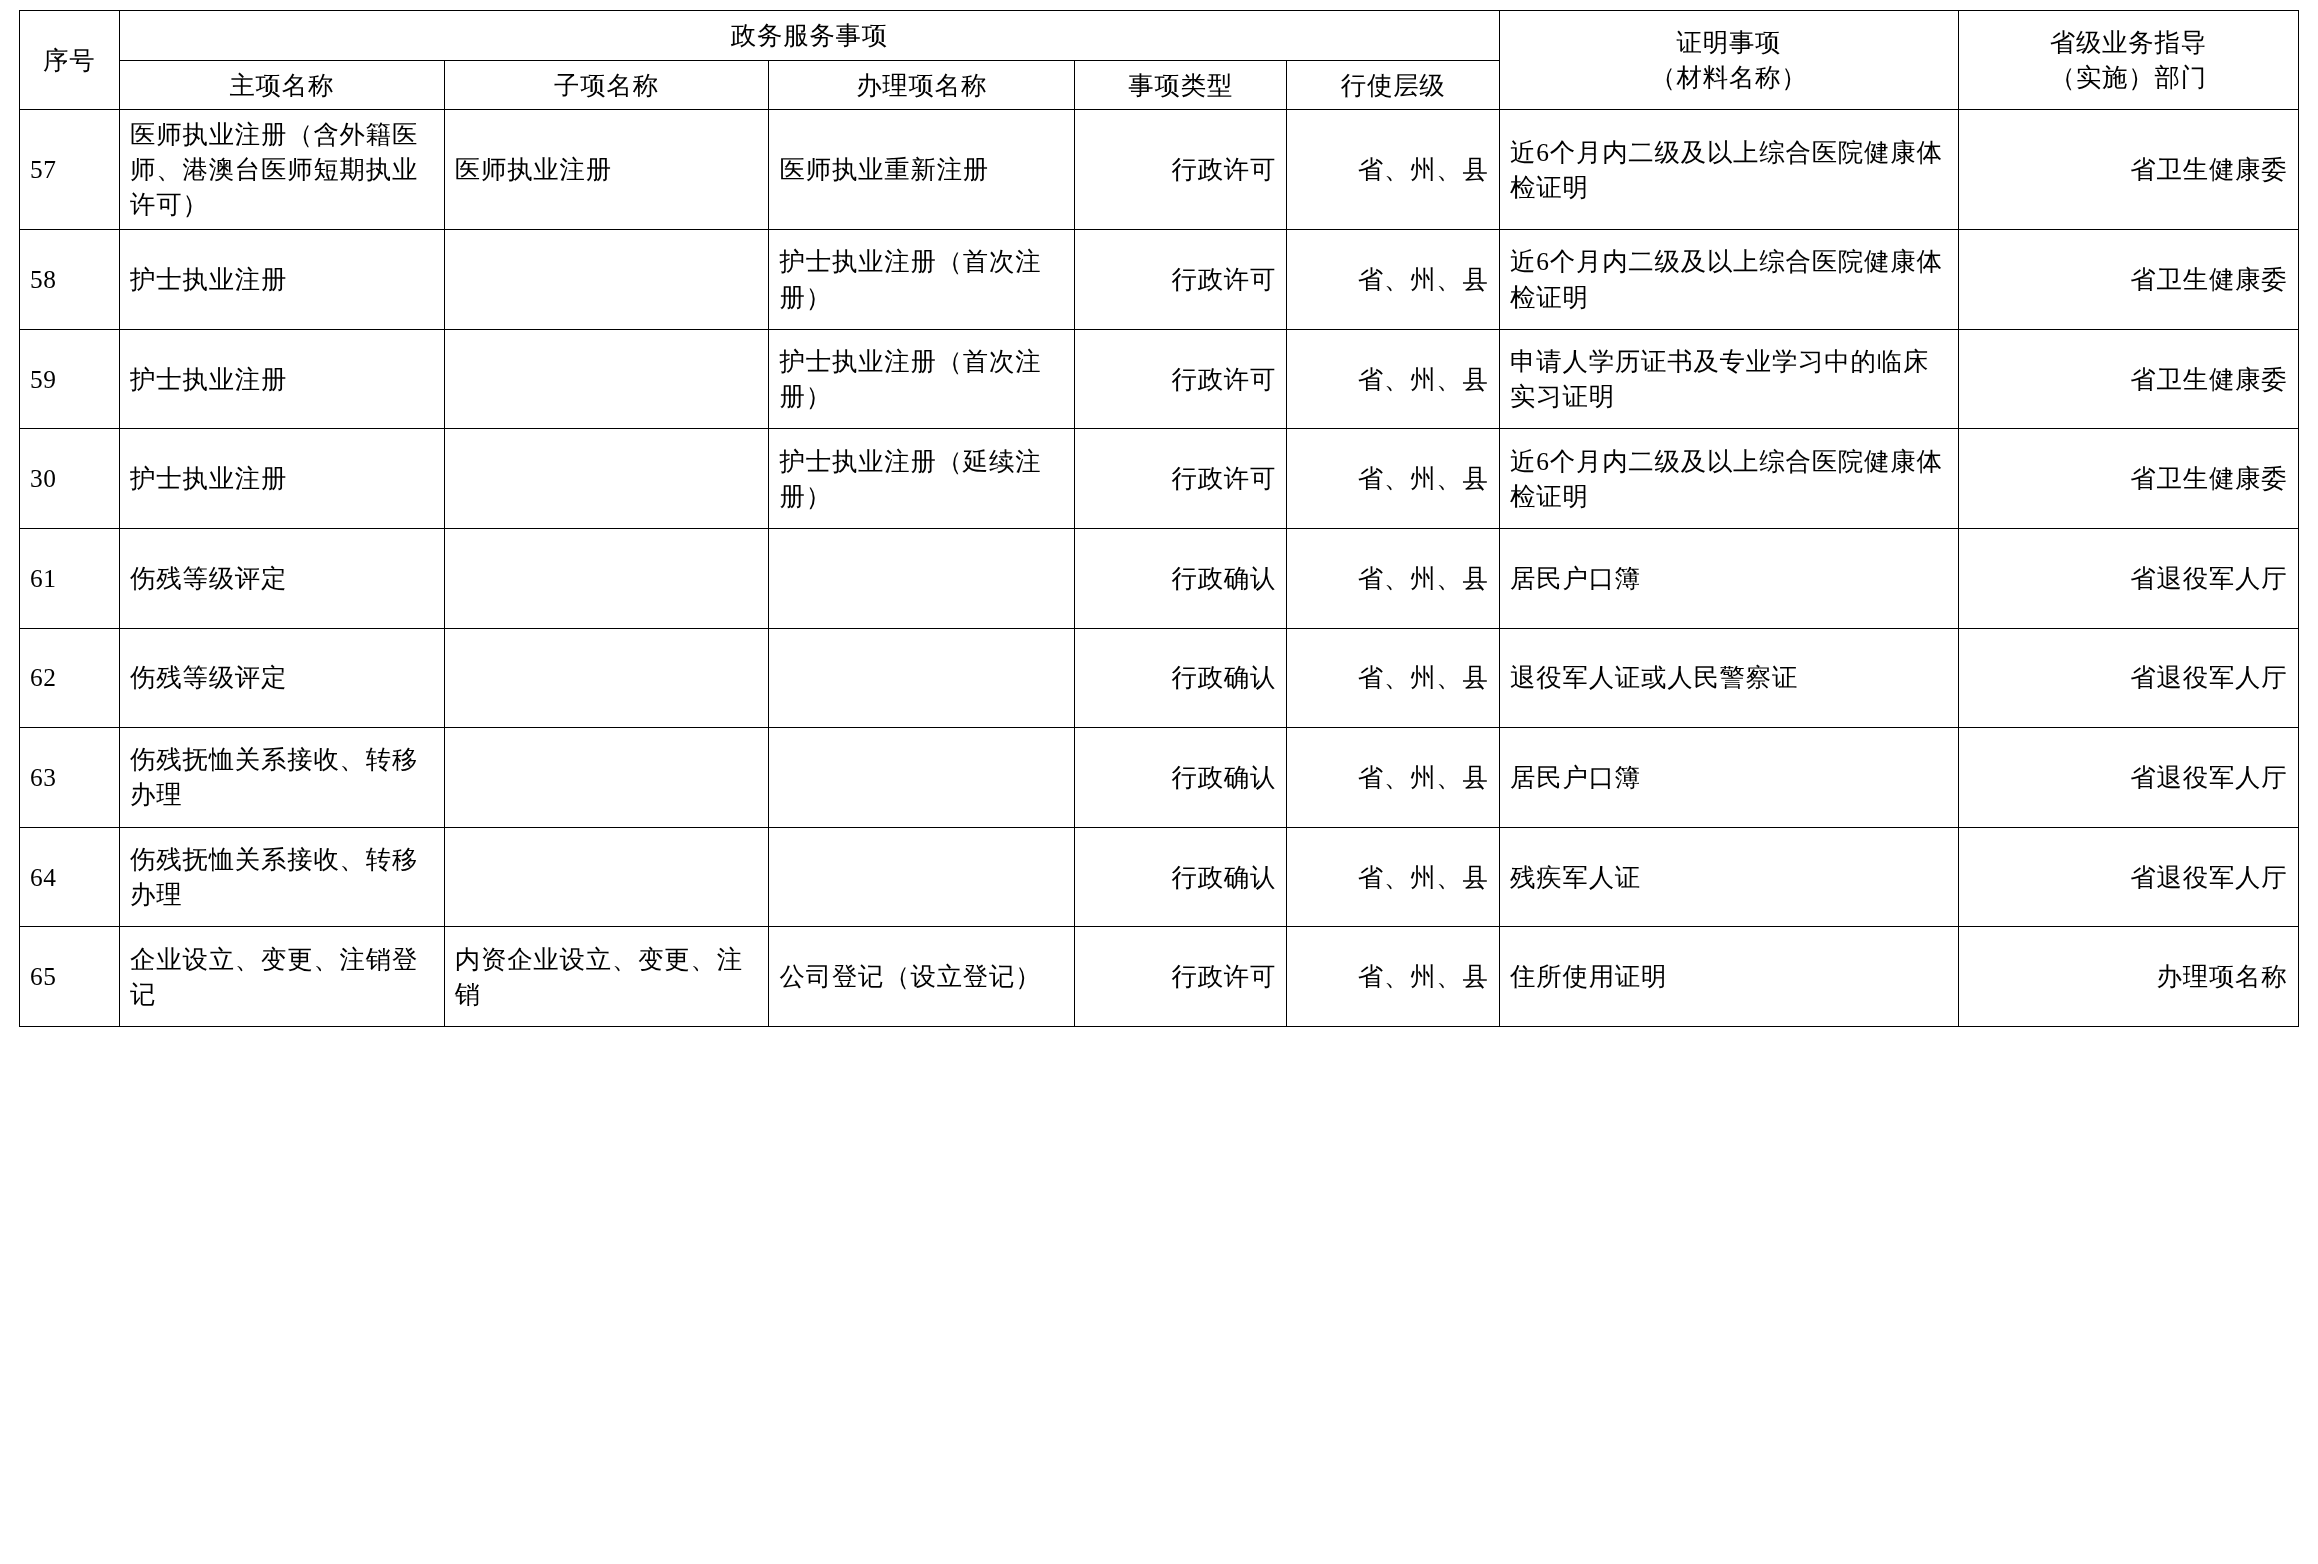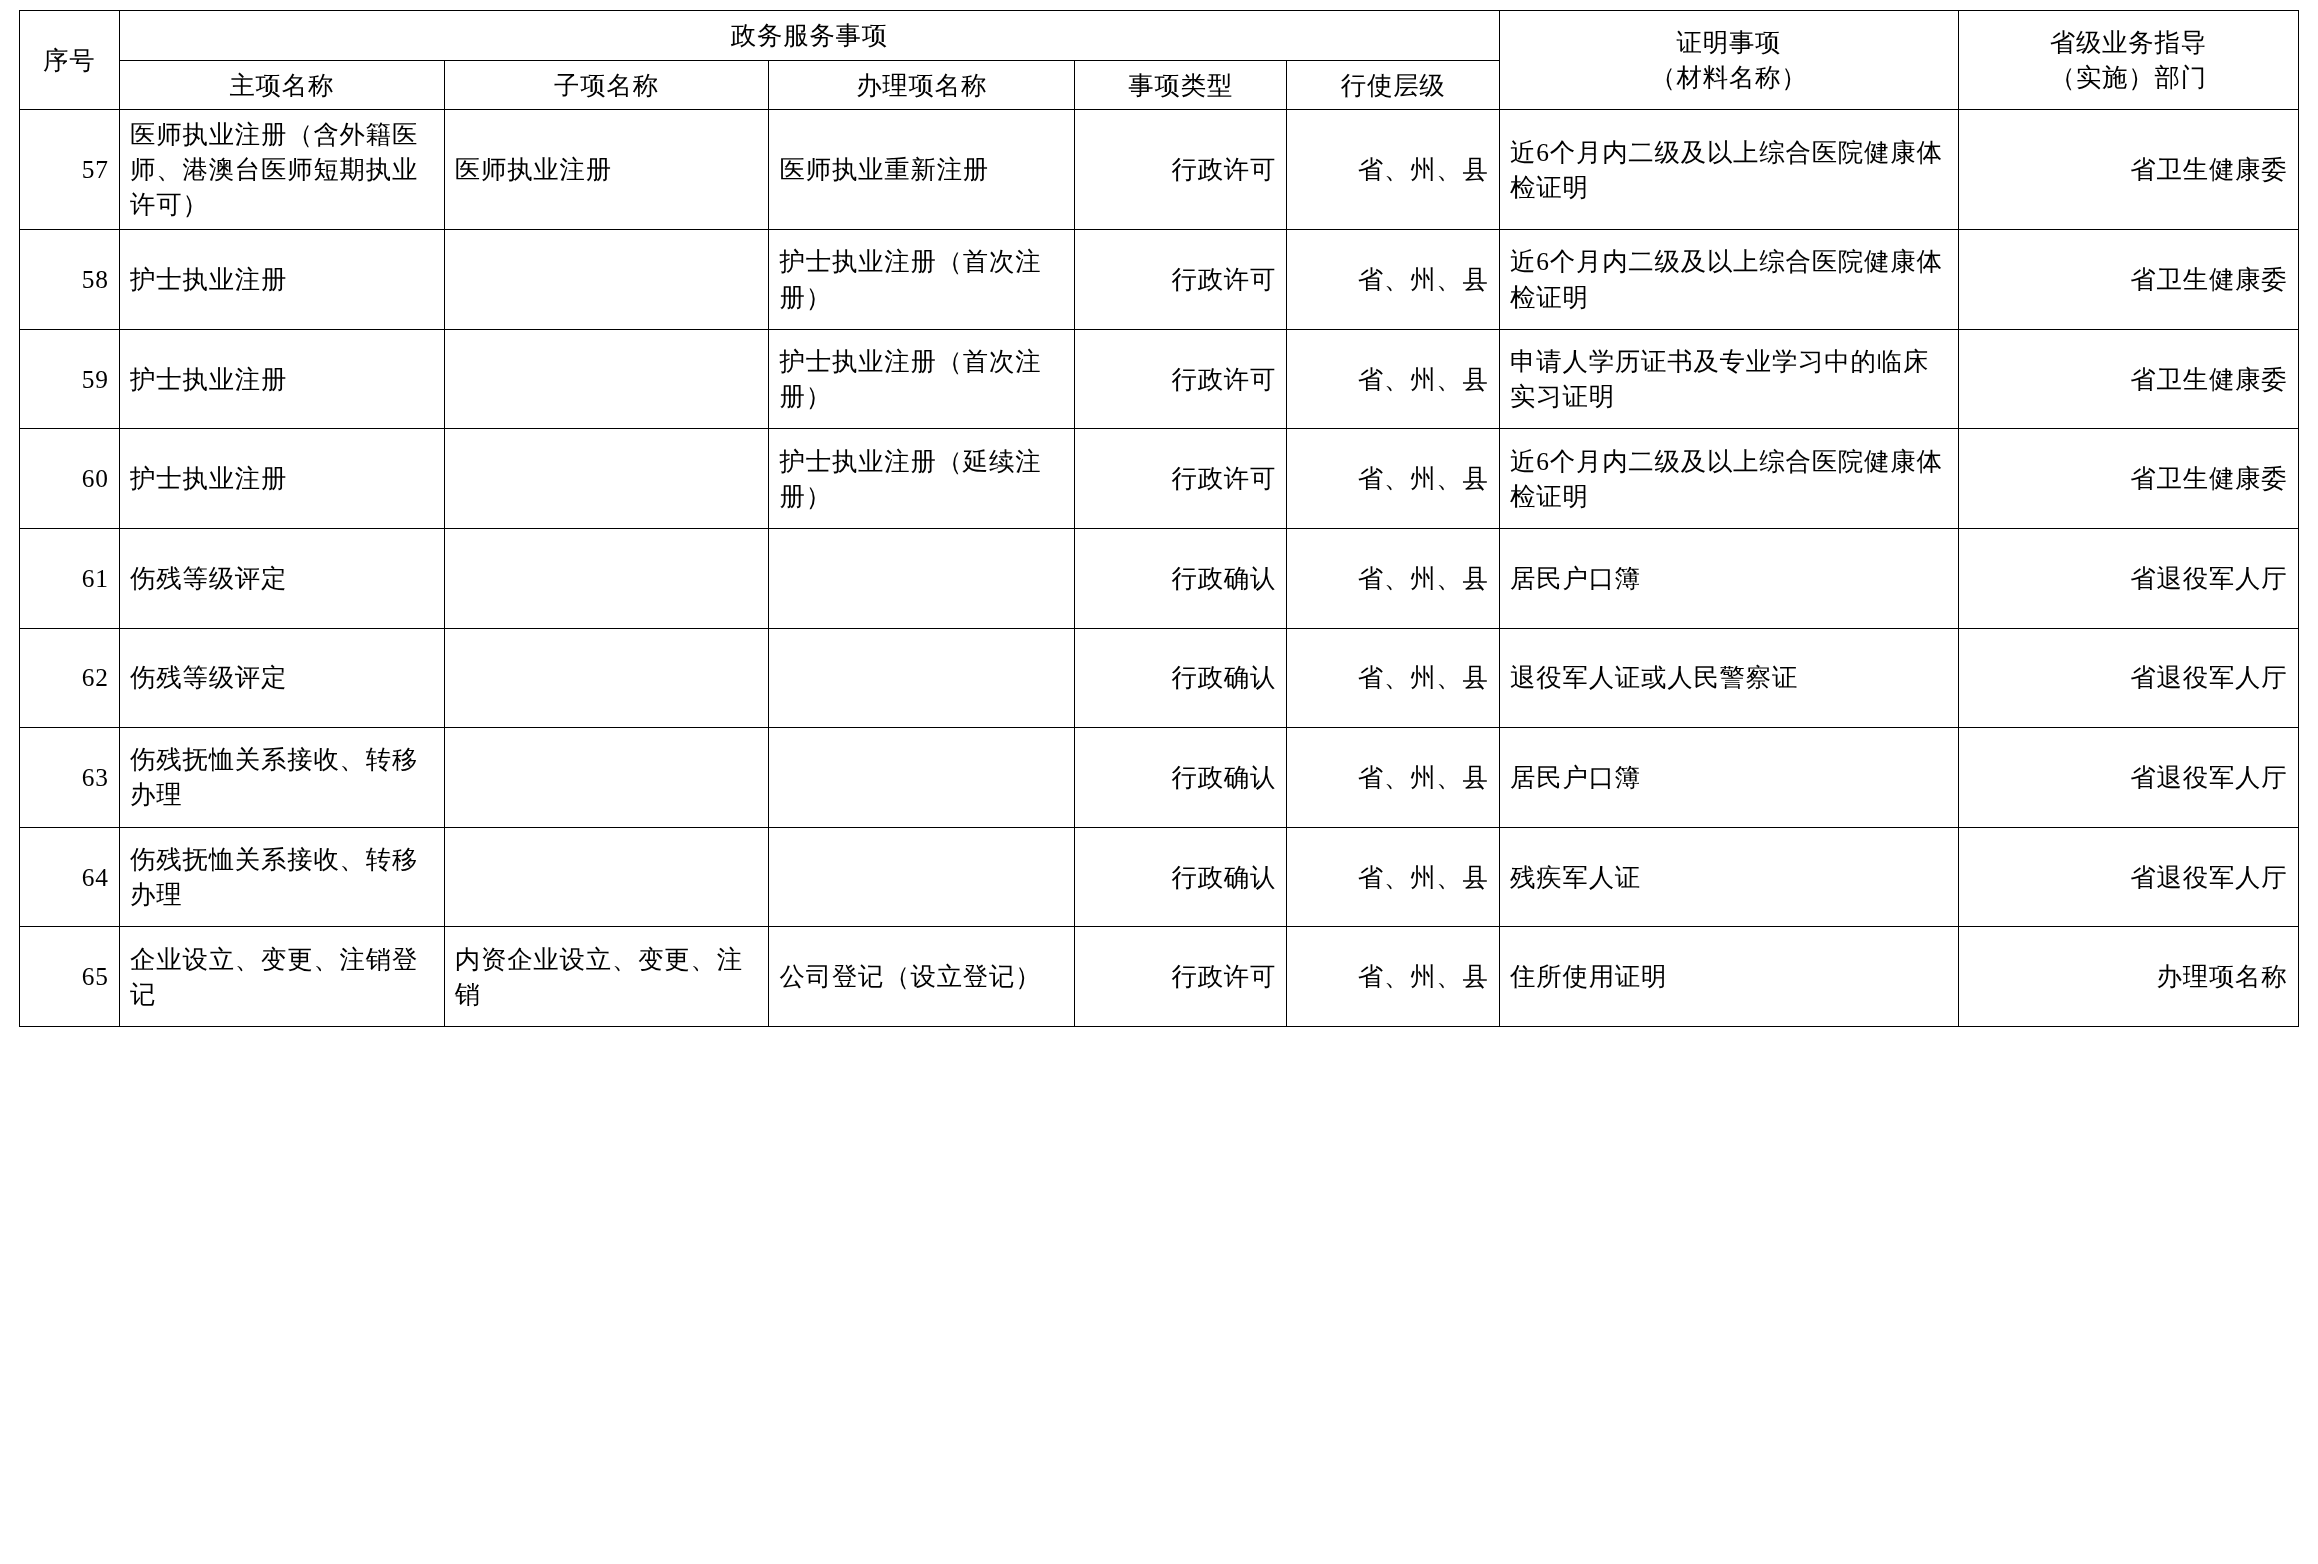--- a/index.html
+++ b/index.html
@@ -46,21 +46,21 @@
   .col-seq   { width: 100px; }
   .col-main  { width: 324px; }
   .col-sub   { width: 324px; }
   .col-item  { width: 305px; }
   .col-type  { width: 212px; }
   .col-level { width: 212px; }
   .col-proof { width: 458px; }
   .col-dept  { width: 339px; }
 
   .c-seq {
-    text-align: right;
+    text-align: left;
     font-size: 28px;
   }
   .c-center {
     text-align: right;
   }
   .c-left {
     text-align: left;
   }
   .cell-tall { height: 103px; }
   .row-tall td { height: 85px; }
@@ -126,21 +126,21 @@
         <td class="c-seq cell-tall">59</td>
         <td class="c-left">护士执业注册</td>
         <td class="c-left"></td>
         <td class="c-left">护士执业注册（首次注册）</td>
         <td class="c-center">行政许可</td>
         <td class="c-center">省、州、县</td>
         <td class="c-left">申请人学历证书及专业学习中的临床实习证明</td>
         <td class="c-center">省卫生健康委</td>
       </tr>
       <tr class="row-tall">
-        <td class="c-seq cell-tall">60</td>
+        <td class="c-seq cell-tall">30</td>
         <td class="c-left">护士执业注册</td>
         <td class="c-left"></td>
         <td class="c-left">护士执业注册（延续注册）</td>
         <td class="c-center">行政许可</td>
         <td class="c-center">省、州、县</td>
         <td class="c-left">近6个月内二级及以上综合医院健康体检证明</td>
         <td class="c-center">省卫生健康委</td>
       </tr>
       <tr class="row-tall">
         <td class="c-seq cell-tall">61</td>

